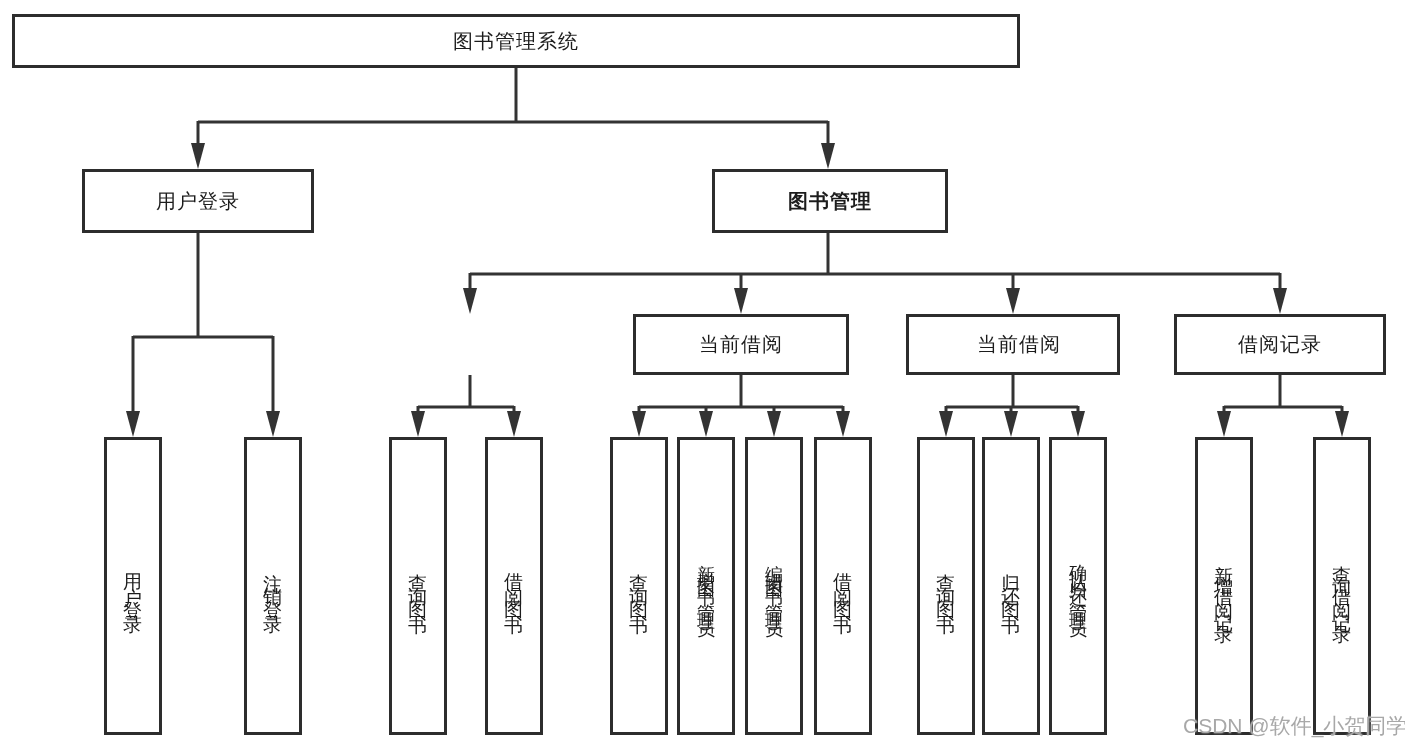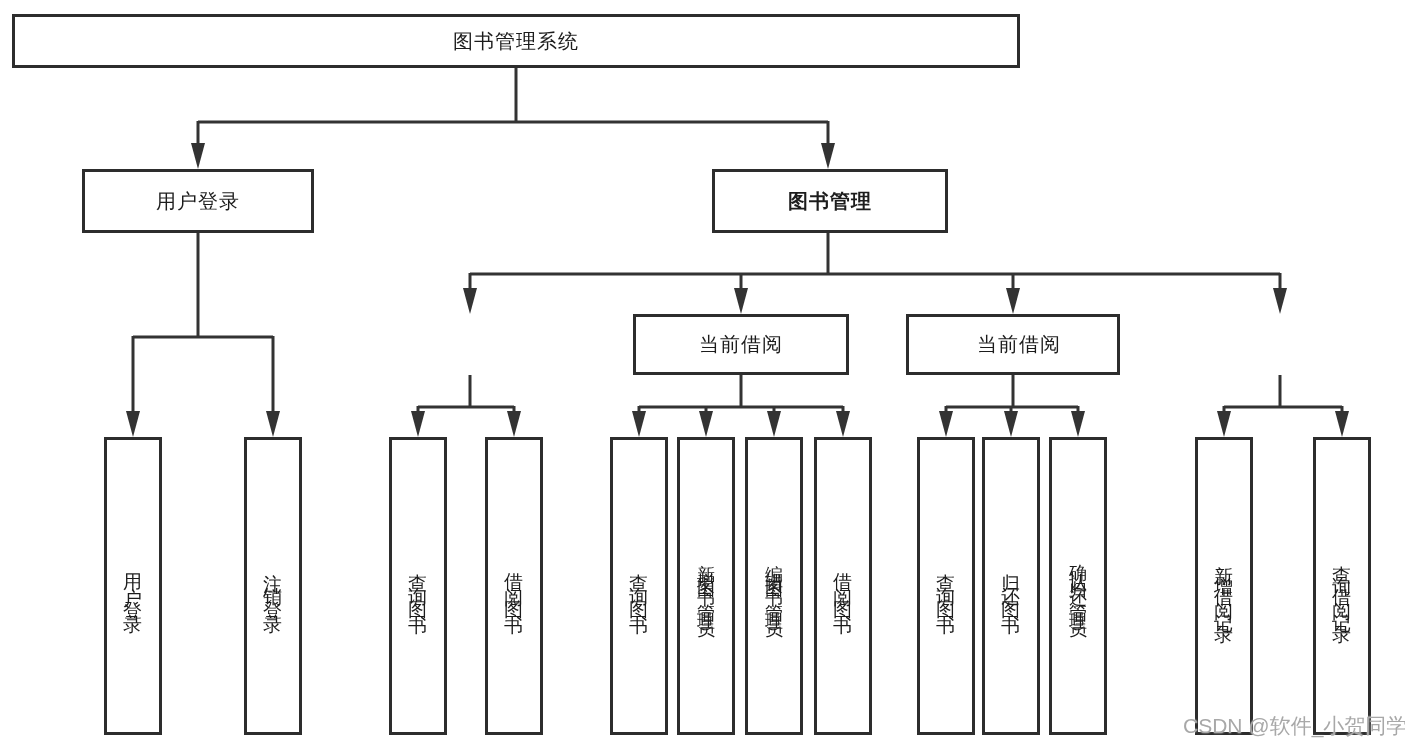--- a/index.html
+++ b/index.html
@@ -129,20 +129,23 @@
   <div class="box hbox" style="left:712px;top:169px;width:236px;height:64px;font-weight:bold;">
     <span>图书管理</span>
   </div>
 
   <div class="box hbox" style="left:633px;top:314px;width:216px;height:61px;">
     <span>当前借阅</span>
   </div>
   <div class="box hbox" style="left:906px;top:314px;width:214px;height:61px;padding-left:12px;">
     <span>当前借阅</span>
   </div>
+  <div class="box hbox" style="left:1174px;top:314px;width:212px;height:61px;">
+    <span>借阅记录</span>
+  </div>
 
   <div class="box vbox" style="left:104px;top:437px;width:58px;height:298px;">
     <span class="vtxt">用户登录</span>
   </div>
   <div class="box vbox" style="left:244px;top:437px;width:58px;height:298px;">
     <span class="vtxt">注销登录</span>
   </div>
 
   <div class="box vbox" style="left:389px;top:437px;width:58px;height:298px;">
     <span class="vtxt">查询图书</span>

